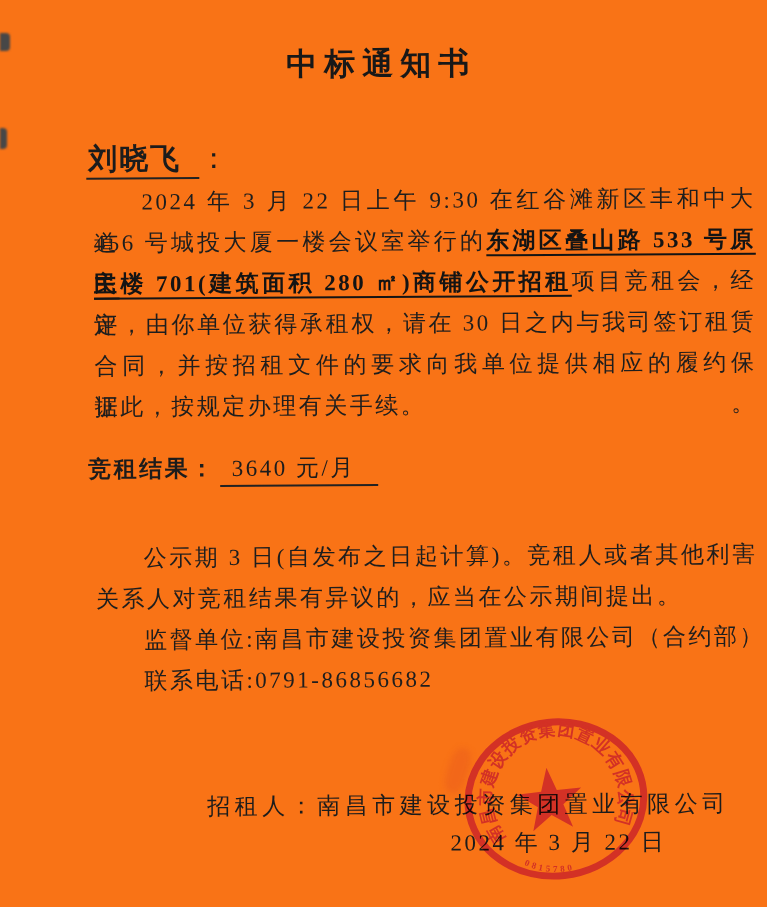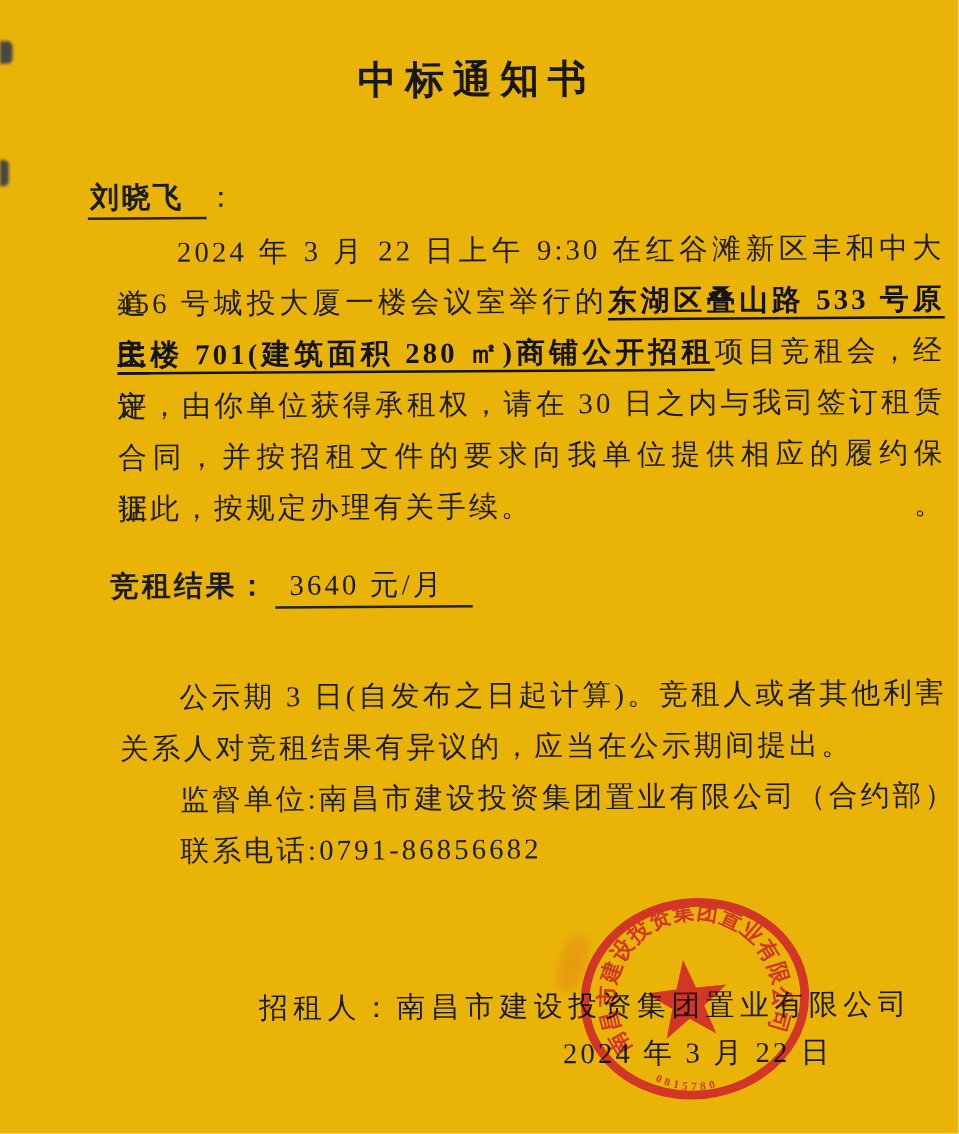--- a/index.html
+++ b/index.html
@@ -1,30 +1,30 @@
 <!DOCTYPE html>
 <html><head>
 <meta charset="utf-8">
 <style>
   html,body{margin:0;padding:0;background:#ffffff;}
   .page{
     position:relative;width:767px;height:907px;overflow:hidden;
-    background:#eab308;
+    background:#f97316;
     font-family:"Liberation Serif","DejaVu Serif",serif;
     color:#1c1c1c;
   }
   .tilt{position:absolute;inset:0;transform:rotate(-0.35deg);}
   .doc-title{
     position:absolute;top:46px;left:0;width:100%;
     text-align:center;font-size:31px;font-weight:700;
     letter-spacing:7px;line-height:36px;color:#181818;
   }
   .salutation{
-    position:absolute;top:141px;left:72px;
-    font-size:23px;line-height:32px;letter-spacing:2px;
+    position:absolute;top:141px;left:88px;
+    font-size:29px;line-height:32px;letter-spacing:2px;
   }
   .salutation .name{
     font-weight:700;border-bottom:2.2px solid #222;
     padding:0 18px 3px 2px;
   }
   .para{
     position:absolute;left:95px;width:662px;
     font-size:23px;letter-spacing:2.5px;color:#1e1e1e;
   }
   .para .line{

